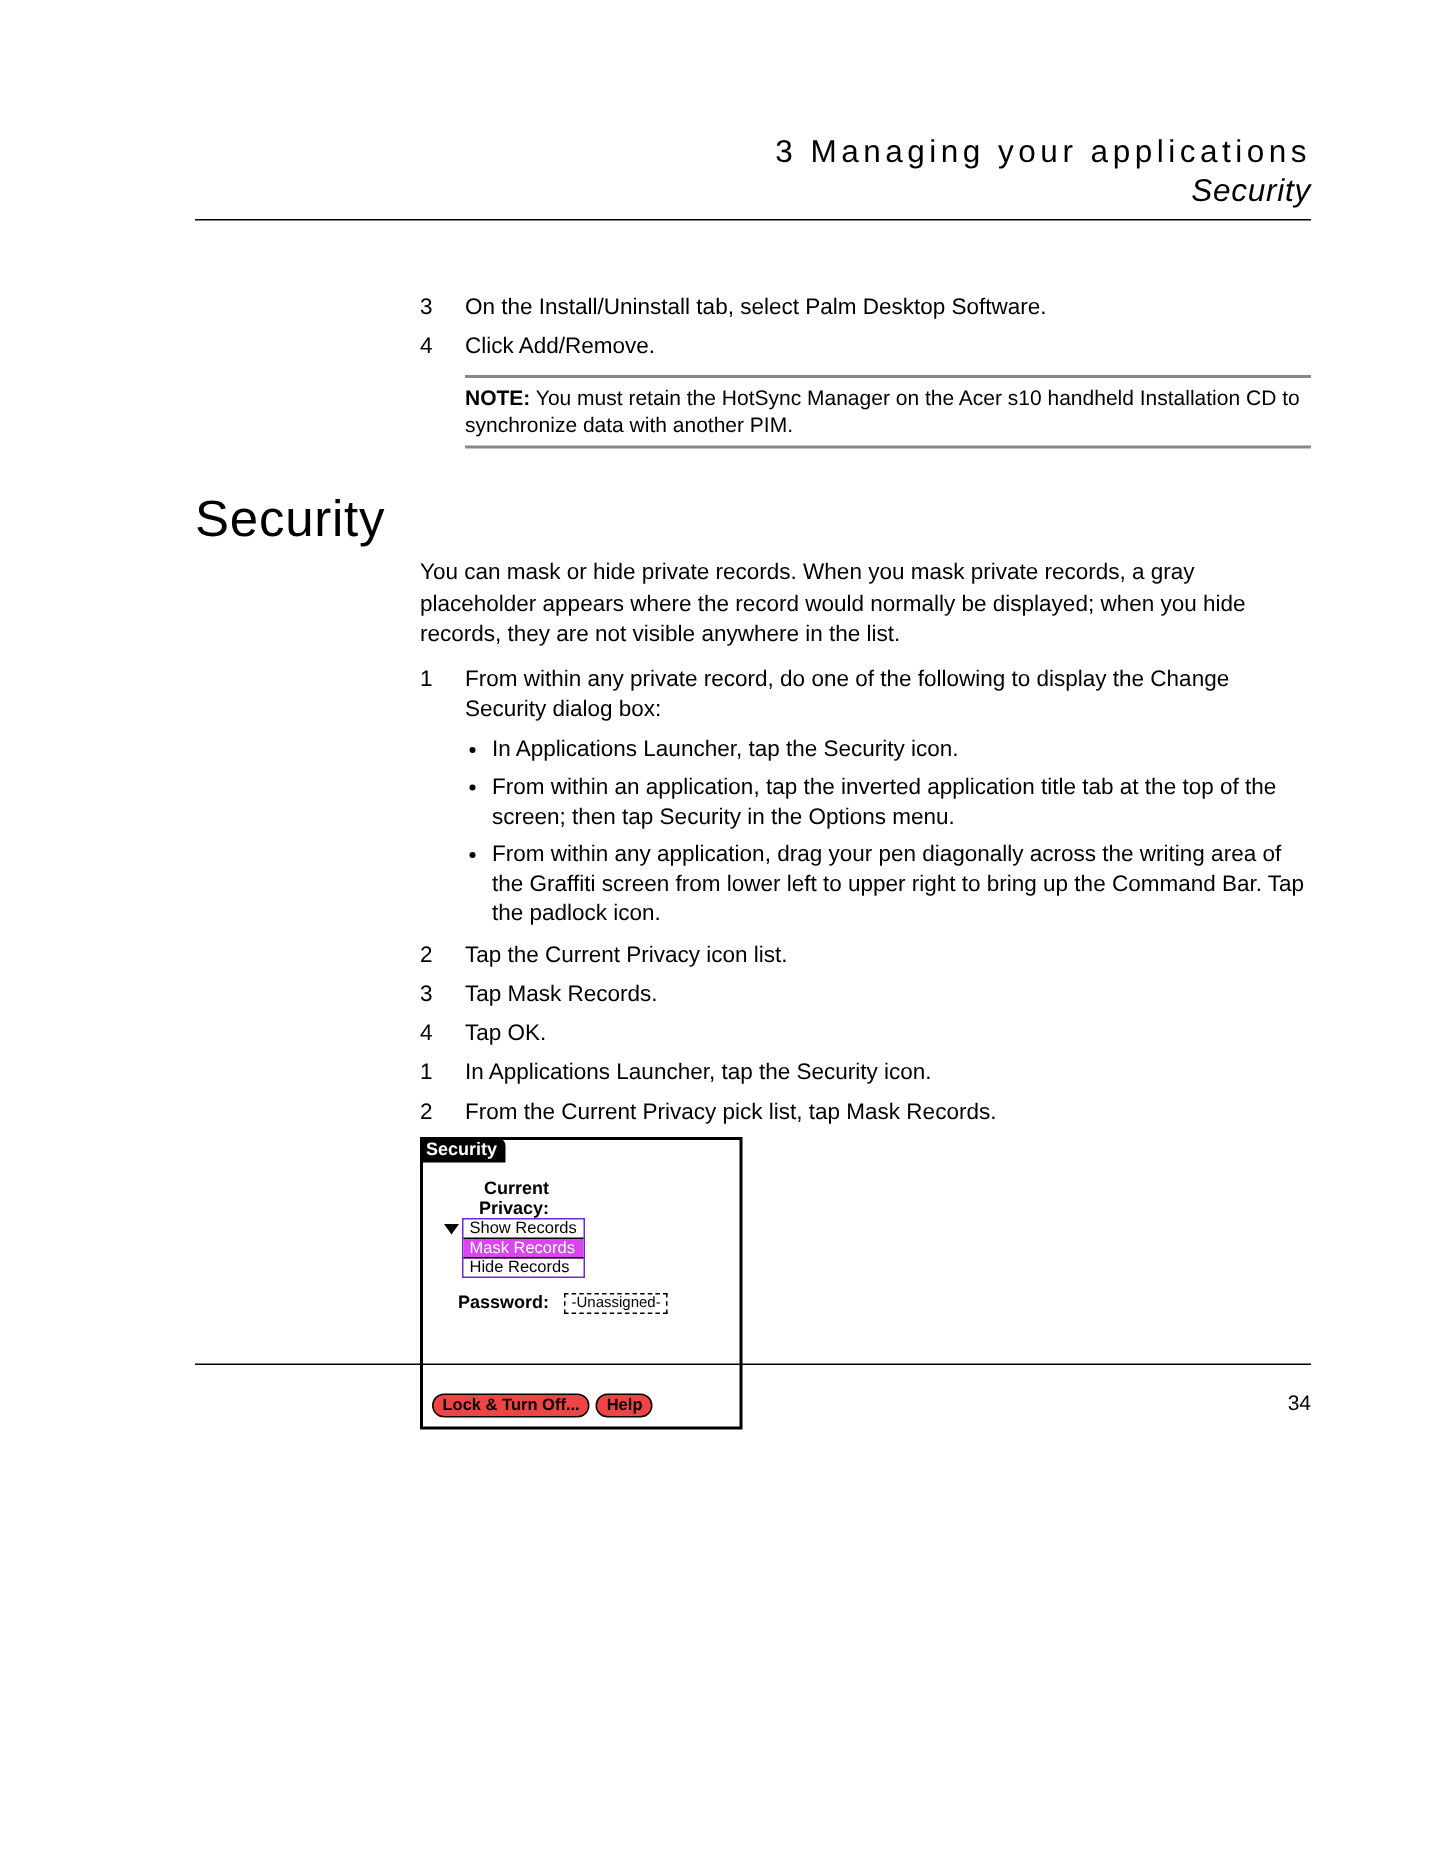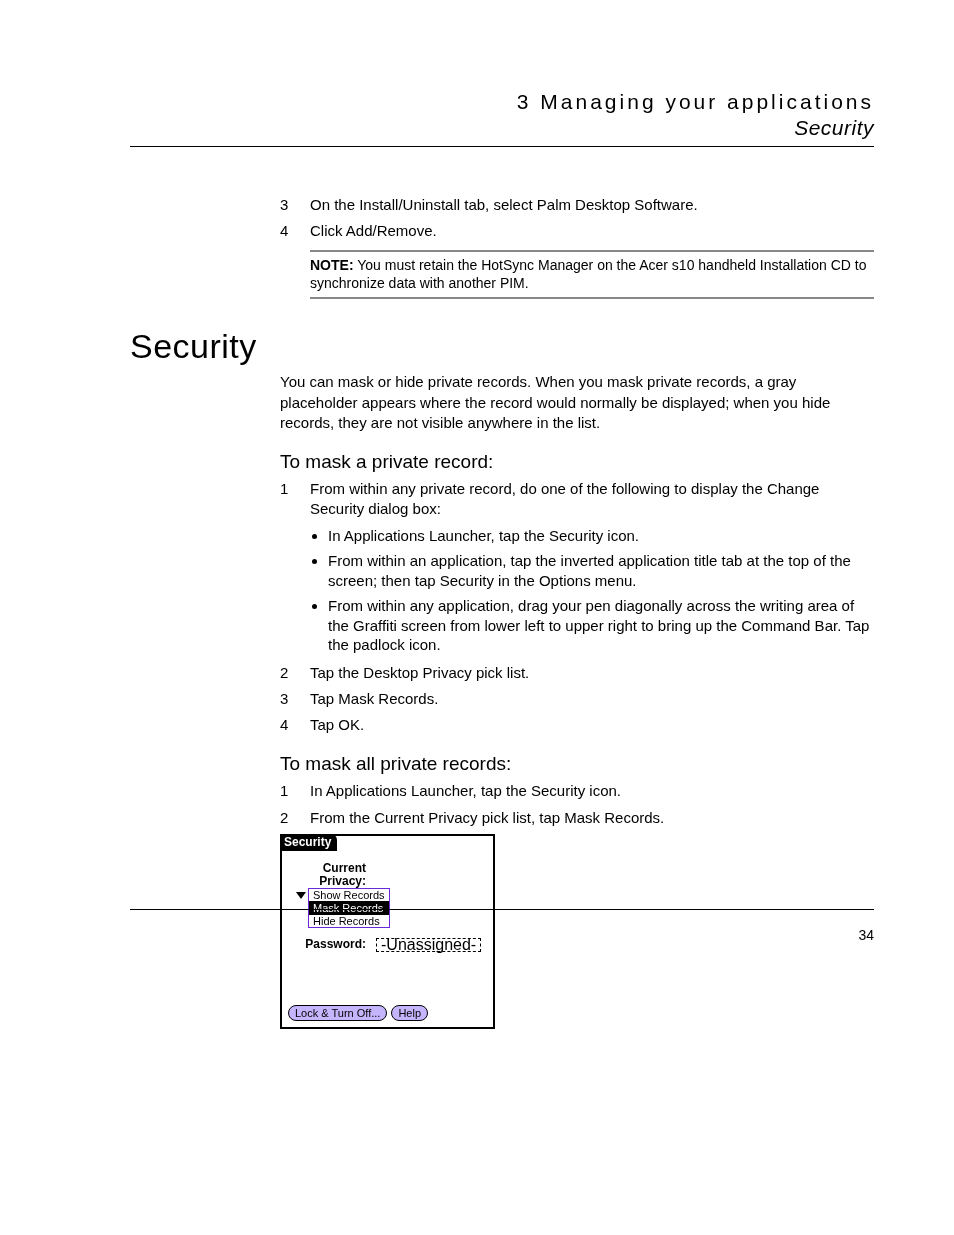--- a/index.html
+++ b/index.html
@@ -160,50 +160,51 @@
     font-size: 11px;
     line-height: 12px;
   }
   .palm-dd-box div {
     padding: 0 4px;
     border-bottom: 1px solid #000;
     white-space: nowrap;
   }
   .palm-dd-box div:last-child { border-bottom:none; }
   .palm-dd-box .inv {
-    background:#000000;
+    background:#d946ef;
     color:#fff;
   }
   .palm-pw {
     margin-top: 10px;
     display:flex;
     align-items:center;
   }
   .palm-pw .dashed {
     border: 1px dashed #000;
-    font-size: 16px;
+    font-size: 10px;
     padding: 0 4px;
     margin-left: 4px;
     line-height:12px;
     letter-spacing:0;
   }
   .palm-buttons {
     position: absolute;
     left: 6px;
     bottom: 6px;
     display: flex;
     gap: 4px;
   }
   .palm-btn {
     border: 1px solid #000;
     border-radius: 10px;
     font-size: 11px;
     padding: 0 6px;
     line-height: 14px;
-    background:#c4b5fd;
+    background:#ef4444;
+    font-weight:bold;
   }
 
   .footer {
     position: absolute;
     right: 80px;
     bottom: 90px;
     font-size: 14px;
   }
   .footer-rule {
     position: absolute;
@@ -240,51 +241,49 @@
 
     <div class="note-block">
       <span class="note-label">NOTE:</span>
       <span>You must retain the HotSync Manager on the Acer s10 handheld Installation CD to synchronize data with another PIM.</span>
     </div>
 
     <h1 class="heading">Security</h1>
 
     <p class="body">You can mask or hide private records. When you mask private records, a gray placeholder appears where the record would normally be displayed; when you hide records, they are not visible anywhere in the list.</p>
 
-    <h2 class="subhead">To mask a private record:</h2>
 
     <ol class="steps">
       <li>
         <span class="num">1</span>
         <span class="txt">From within any private record, do one of the following to display the Change Security dialog box:</span>
       </li>
     </ol>
 
     <ul class="bullets">
       <li>In Applications Launcher, tap the Security icon.</li>
       <li>From within an application, tap the inverted application title tab at the top of the screen; then tap Security in the Options menu.</li>
       <li>From within any application, drag your pen diagonally across the writing area of the Graffiti screen from lower left to upper right to bring up the Command Bar. Tap the padlock icon.</li>
     </ul>
 
     <ol class="steps">
       <li>
         <span class="num">2</span>
-        <span class="txt">Tap the Desktop Privacy pick list.</span>
+        <span class="txt">Tap the Current Privacy icon list.</span>
       </li>
       <li>
         <span class="num">3</span>
         <span class="txt">Tap Mask Records.</span>
       </li>
       <li>
         <span class="num">4</span>
         <span class="txt">Tap OK.</span>
       </li>
     </ol>
 
-    <h2 class="subhead">To mask all private records:</h2>
 
     <ol class="steps">
       <li>
         <span class="num">1</span>
         <span class="txt">In Applications Launcher, tap the Security icon.</span>
       </li>
       <li>
         <span class="num">2</span>
         <span class="txt">From the Current Privacy pick list, tap Mask Records.</span>
       </li>

